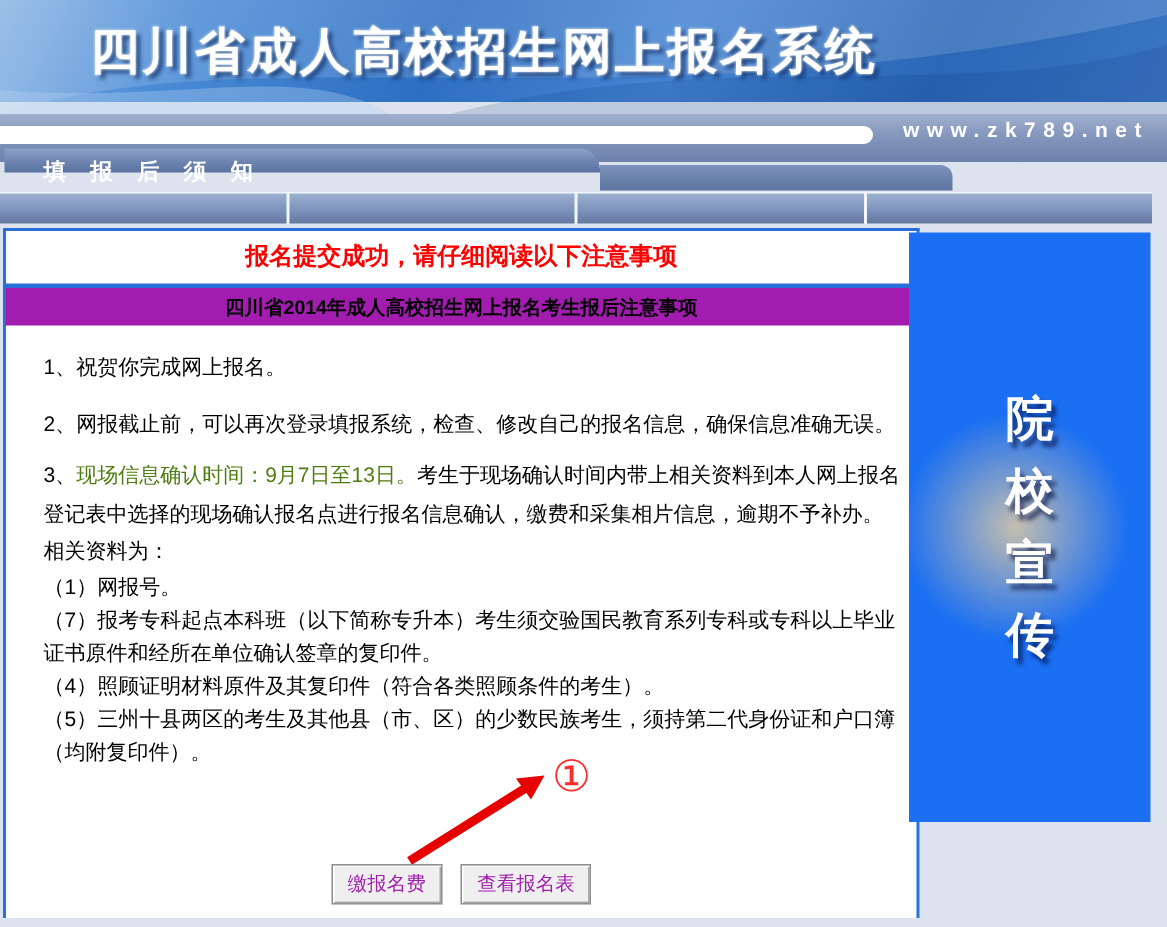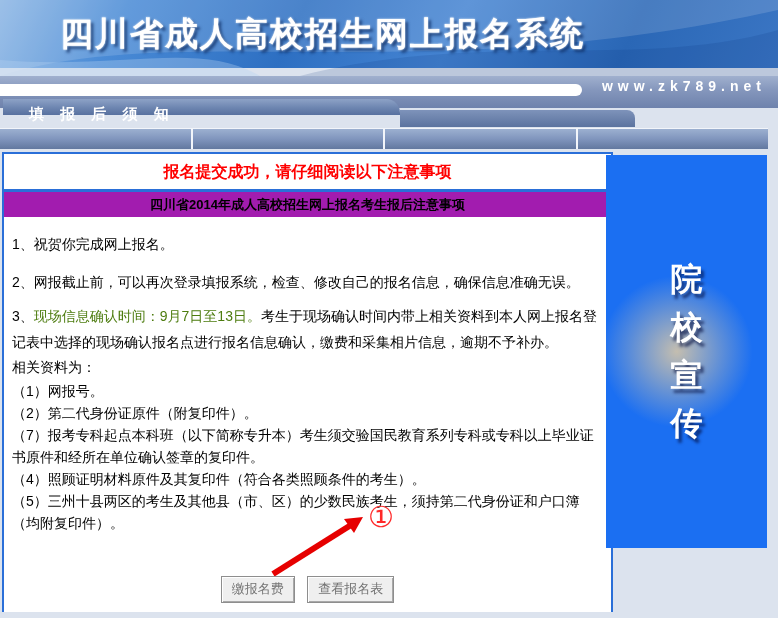--- a/index.html
+++ b/index.html
@@ -35,29 +35,29 @@
   .navrow{position:absolute;left:0;top:128px;width:768px;height:21px;
     display:flex;gap:2px;background:#f2f5fa;padding-top:1px;box-sizing:border-box;}
   .navseg{flex:1;background:linear-gradient(180deg,#9cb0d0 0%,#8095bd 50%,#62789f 100%);}
 
   
   .content{position:absolute;left:2px;top:152px;width:611px;height:460px;
     background:#ffffff;border:2px solid #2a6fd8;border-bottom:none;box-sizing:border-box;}
   .success{height:35px;line-height:35px;text-align:center;font-size:16px;font-weight:bold;
     border-bottom:3px solid #2a6fd8;}
   .subtitle{height:25px;line-height:25px;text-align:center;font-weight:bold;font-size:13px;color:#000;}
-  .notes{padding:14px 6px 0 8px;font-size:14px;color:#000;}
+  .notes{padding:14px 6px 0 25px;font-size:14px;color:#000;}
   .n1{line-height:26px;margin-bottom:12px;}
   .n2{line-height:26px;margin-bottom:8px;}
   .n3{line-height:26px;}
   .ntail{line-height:25px;}
   .req{line-height:22px;}
 
   .btnrow{position:absolute;left:0;right:0;top:422px;text-align:center;}
-  .wbtn{display:inline-block;margin:0 4px;padding:3px 10px 4px 10px;font-size:13px;color:#737373;
+  .wbtn{display:inline-block;margin:0 4px;padding:3px 10px 4px 10px;font-size:13px;color:#a21caf;
     background:#efefef;border:1px solid #8e8e8e;
     box-shadow:inset 1px 1px 0 #ffffff,inset -1px -1px 0 #a9a9a9;cursor:pointer;
     font-family:"Liberation Sans","DejaVu Sans",sans-serif;text-align:center;}
 
   .arrow-wrap{position:absolute;left:255px;top:352px;width:120px;height:78px;}
   .marker{position:absolute;left:364px;top:346px;font-size:29px;color:#ff2a2a;
     font-family:"DejaVu Sans",sans-serif;}
 
   
   .sidebar{position:absolute;left:606px;top:155px;width:161px;height:393px;
@@ -101,21 +101,20 @@
   <div class="content">
     <div class="success" style="color:#ff0000;">报名提交成功，请仔细阅读以下注意事项</div>
     <div class="subtitle" style="background:#a21caf;">四川省2014年成人高校招生网上报名考生报后注意事项</div>
 
     <div class="notes">
       <div class="n1">1、祝贺你完成网上报名。</div>
       <div class="n2">2、网报截止前，可以再次登录填报系统，检查、修改自己的报名信息，确保信息准确无误。</div>
       <div class="n3"><span>3、</span><span style="color:#4d7c0f;">现场信息确认时间：9月7日至13日。</span><span>考生于现场确认时间内带上相关资料到本人网上报名登记表中选择的现场确认报名点进行报名信息确认，缴费和采集相片信息，逾期不予补办。</span></div>
       <div class="ntail">相关资料为：</div>
       <div class="req">（1）网报号。</div>
-      <div class="req">（2）第二代身份证原件（附复印件）。</div>
       <div class="req">（7）报考专科起点本科班（以下简称专升本）考生须交验国民教育系列专科或专科以上毕业证书原件和经所在单位确认签章的复印件。</div>
       <div class="req">（4）照顾证明材料原件及其复印件（符合各类照顾条件的考生）。</div>
       <div class="req">（5）三州十县两区的考生及其他县（市、区）的少数民族考生，须持第二代身份证和户口簿（均附复印件）。</div>
     </div>
 
     <div class="arrow-wrap">
       <svg width="120" height="78" viewBox="0 0 120 78">
         <line x1="14" y1="68" x2="92" y2="19" stroke="#e60000" stroke-width="6"></line>
         <polygon points="104,11 95,27 85,13" fill="#e60000"></polygon>
       </svg>

